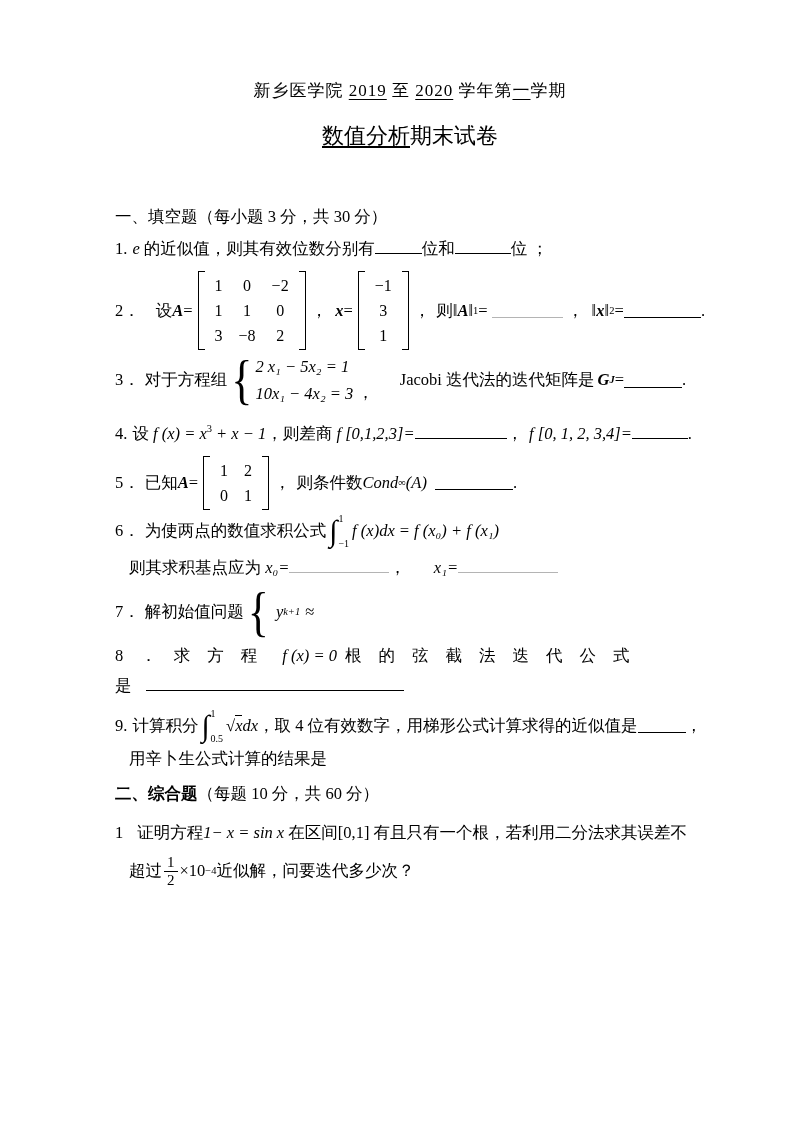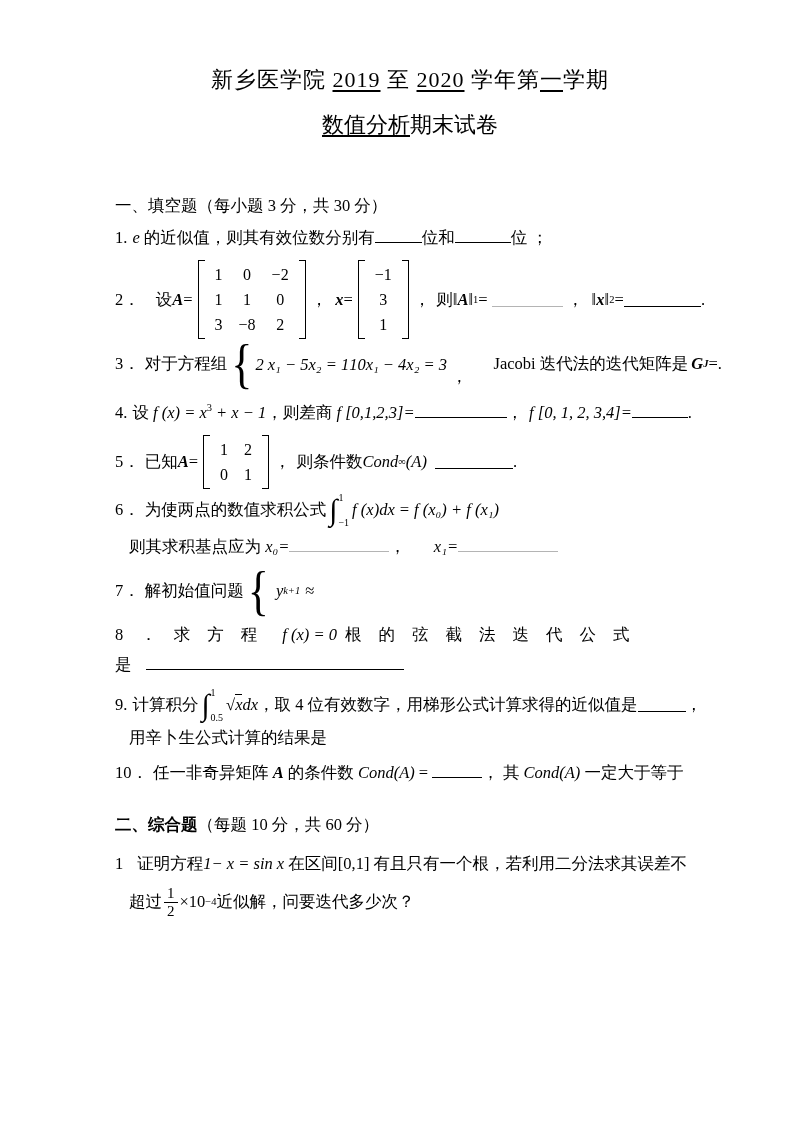--- a/index.html
+++ b/index.html
@@ -6,21 +6,21 @@
   html,body { background:#fff; }
   body {
     width:793px; height:1122px; overflow:hidden;
     font-family:"Liberation Serif","DejaVu Serif",serif;
     color:#000;
   }
   .page { width:793px; height:1122px; padding:64px 88px 0 115px; background:#fff; }
 
   
   .title { text-align:center; }
-  .title .t1 { font-size:22px; line-height:32px; margin-bottom:13px; letter-spacing:1px; }
+  .title .t1 { font-size:17px; line-height:32px; margin-bottom:13px; letter-spacing:1px;margin-top:11px; }
   .title .t2 { font-size:22px; line-height:32px; }
   .u { text-decoration:underline; text-underline-offset:3px; }
 
   
   .bodytext { margin-top:52px; font-size:16.5px; line-height:26px; }
   .sec-h { margin-bottom:6px; }
   .q { margin-bottom:9px; }
   .nowrap { white-space:nowrap; }
   .row { display:flex; align-items:center; white-space:nowrap; }
   .math { font-style:italic; }
@@ -41,21 +41,21 @@
   .mtx .grid { display:grid; align-content:center; padding:2px 2px; }
   .mtx .g3 { grid-template-columns:repeat(3,auto); }
   .mtx .g2 { grid-template-columns:repeat(2,auto); }
   .mtx .g1 { grid-template-columns:auto; }
   .mtx .cell { text-align:center; padding:0 8px; line-height:25px; font-size:16px; }
 
   
   .cases { display:inline-flex; align-items:center; margin:0 4px; vertical-align:middle; }
   .cases .brace { font-size:44px; font-style:normal; font-weight:300; display:inline-block;
                   transform:scaleY(1.25); line-height:1; margin-right:3px; }
-  .cases .rows { display:flex; }
+  .cases .rows { display:flex; flex-direction:column; }
   .cases .crow { line-height:27px; }
 
   
   .intg { display:inline-flex; align-items:center; margin:0 3px; vertical-align:middle; }
   .intg .isym { font-size:30px; font-style:normal; line-height:34px; }
   .intg .ilim { display:inline-flex; flex-direction:column; justify-content:space-between;
                 height:36px; font-size:10px; font-style:normal; margin-left:1px; line-height:11px; }
 
   
   .sqrt { white-space:nowrap; }
@@ -248,23 +248,20 @@
           <span class="math">dx</span>
         <span>，取 4 位有效数字，用梯形公式计算求得的近似值是</span>
         <span class="bl" style="width:48px"></span>
         <span>，</span>
       </div>
       <div class="wrapline" style="margin-top:2px">
         <span>用辛卜生公式计算的结果是</span>
       </div>
     </div>
 
-    <div class="q nowrap q10">
-      <span class="num">10．</span><span>任一非奇异矩阵 </span><span class="bi">A</span><span> 的条件数 </span><span class="math">Cond(A)</span><span> = </span><span class="bl" style="width:50px"></span><span>， 其 </span><span class="math">Cond(A)</span><span> 一定大于等于</span>
-    </div>
 
     <div class="sec-h s2h">
       <span class="bold">二、综合题</span><span>（每题 10 分，共 60 分）</span>
     </div>
 
     <div class="q">
       <div class="nowrap">
         <span style="margin-right:14px">1</span><span>证明方程</span><span class="math">1− x = sin x</span><span> 在区间</span><span class="plain">[0,1]</span><span> 有且只有一个根，若利用二分法求其误差不</span>
       </div>
       <div class="wrapline row" style="margin-top:8px">

